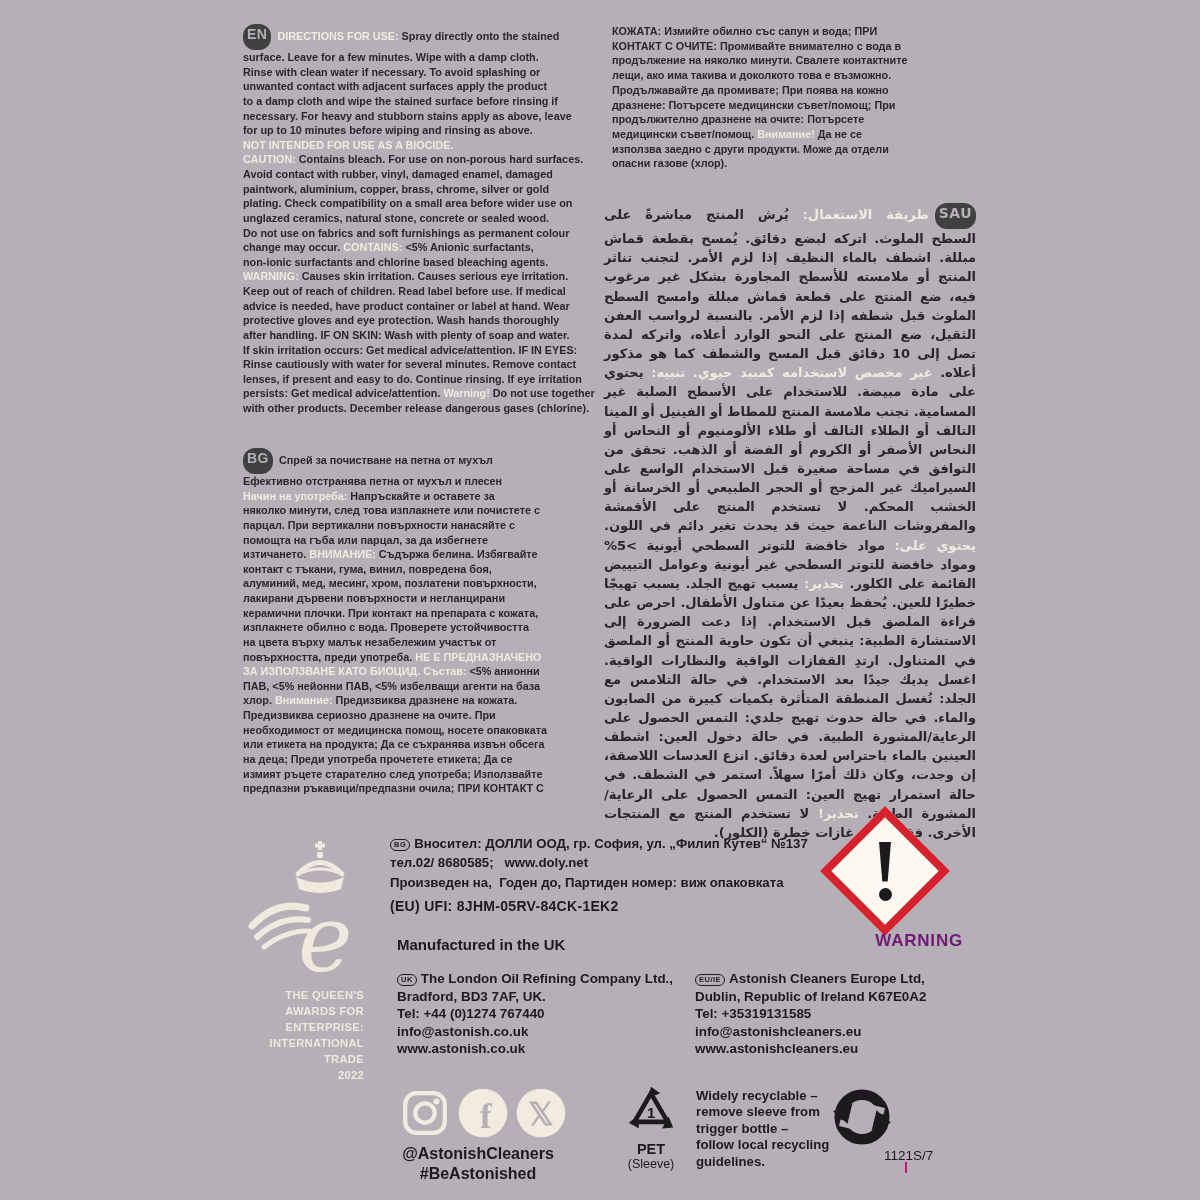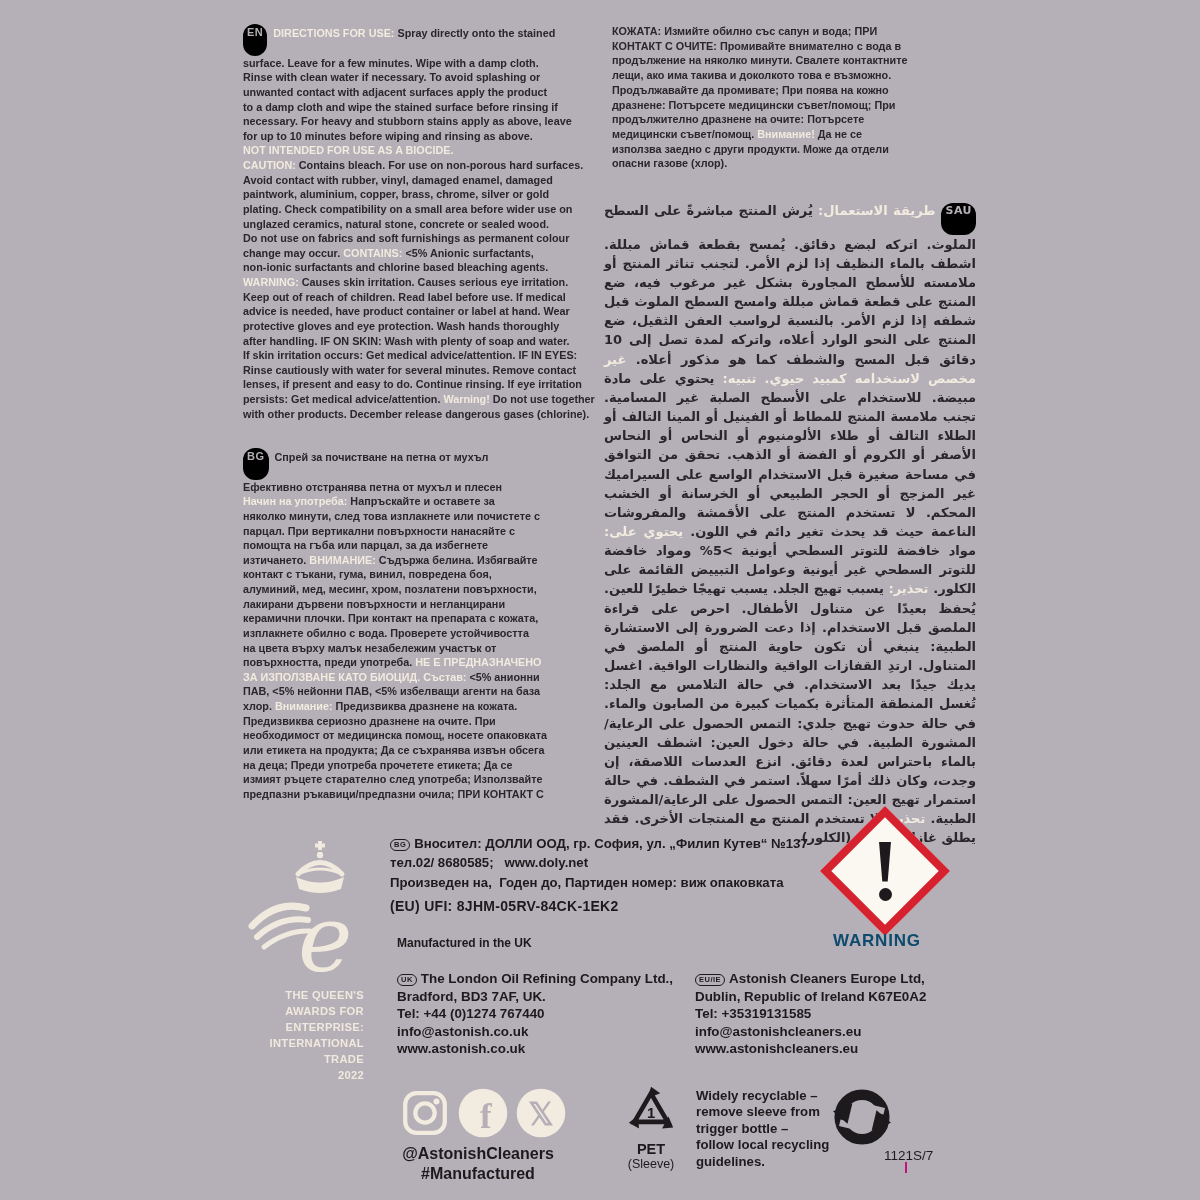--- a/index.html
+++ b/index.html
@@ -1,40 +1,40 @@
 <!DOCTYPE html>
 <html><head>
 <meta charset="utf-8">
 <style>
   *{box-sizing:border-box;margin:0;padding:0}
   html,body{width:1200px;height:1200px}
   body{background:#b5afb7;font-family:"Liberation Sans",sans-serif;color:#2a262b;position:relative;overflow:hidden}
   .page{position:absolute;inset:0}
   .sec{position:absolute;white-space:pre-wrap;font-weight:bold}
   .hl{color:#f2ebdf}
-  .badge{display:inline-block;background:#000000;color:#b5afb7;border-radius:12px;font-size:11px;font-weight:bold;line-height:1.15;padding:2px 4px 17px;letter-spacing:.5px;margin-right:6px;vertical-align:1px}
+  .badge{display:inline-block;background:#404040;color:#b5afb7;border-radius:12px;font-size:14px;font-weight:bold;line-height:1.15;padding:2px 4px 8px;letter-spacing:.5px;margin-right:6px;vertical-align:1px}
   .badge.dark{background:transparent;color:#1d1a1d;border:1.6px solid #1d1a1d;font-size:7.5px;padding:1px 3px 0;margin-right:4px}
   .en-col{left:243px;top:24px;width:380px;font-size:10.8px;line-height:14.62px}
   .bgtop-col{left:612px;top:24px;width:368px;font-size:10.8px;line-height:14.7px}
   .ar-col{left:604px;top:191px;width:372px;font-size:13px;line-height:19.15px;direction:rtl;text-align:justify;font-family:"DejaVu Sans","Liberation Sans",sans-serif;white-space:normal;font-weight:bold}
   .ar-col .badge{margin:12px 0 0 6px}
   .bgmain-col{left:243px;top:448px;width:380px;font-size:10.8px;line-height:14.62px}
   .block{position:absolute;font-weight:bold;white-space:pre-wrap;color:#1d1a1d}
   .importer{left:390px;top:834px;width:480px;font-size:13.2px;line-height:19.4px}
   .ufi{left:390px;top:898px;font-size:14px;letter-spacing:.3px}
-  .made-in{left:397px;top:936px;font-size:12px}
+  .made-in{left:397px;top:936px;font-size:15px}
   .uk-block{left:397px;top:970px;width:300px;font-size:13.4px;line-height:17.6px}
   .eu-block{left:695px;top:970px;width:290px;font-size:13.4px;line-height:17.6px}
   .addr-inline{display:inline}
   
   .ghs{position:absolute;left:839px;top:825px;width:92px;height:92px;background:#fbf8f2;border:8px solid #d6212e;transform:rotate(45deg)}
   .ghs-inner{position:absolute;inset:0;transform:rotate(-45deg);display:flex;flex-direction:column;align-items:center;justify-content:center}
   .excl-bar{width:15px;height:40px;background:#1d1a1d;clip-path:polygon(10% 0,90% 0,68% 100%,32% 100%)}
   .excl-dot{width:13px;height:13px;background:#1d1a1d;border-radius:50%;margin-top:6px}
-  .warning-word{left:833px;top:931px;width:130px;text-align:left;font-size:17px;font-weight:900;letter-spacing:.8px;color:#0c4a6e}
+  .warning-word{left:833px;top:931px;width:130px;text-align:right;font-size:17px;font-weight:900;letter-spacing:.8px;color:#701a75}
   
   .qa-logo{position:absolute;left:248px;top:838px;width:112px;height:146px}
   .qa-text{left:244px;top:988px;width:120px;text-align:right;color:#f0e9dd;font-size:11.2px;line-height:15.9px;letter-spacing:.3px}
   
   .social{position:absolute;left:398px;top:1086px;display:flex;gap:4px}
   .social svg{display:block}
   .social-text{left:372px;top:1144px;width:212px;text-align:center;font-size:16px;line-height:19.5px;color:#1d1a1d}
   
   .pet{position:absolute;left:620px;top:1086px;width:62px;text-align:center;color:#1d1a1d;font-weight:bold}
   .pet .mat{font-size:14.5px;line-height:15px;margin-top:6px}
@@ -174,21 +174,21 @@
         </svg>
       </span>
     <span>
         <svg width="54" height="54" viewBox="0 0 24 24">
           <circle cx="12" cy="12" r="10.8" fill="#f2ebdf"></circle>
           <text x="12" y="17.3" font-size="14" font-weight="bold" font-family="Liberation Sans, sans-serif" fill="#b5afb7" text-anchor="middle">𝕏</text>
         </svg>
       </span>
   </div>
   <div class="sec social-text" style="font-weight:800"><span>@AstonishCleaners</span>
-<span>#Manufactured</span></div>
+<span>#BeAstonished</span></div>
 
   <div class="pet">
     <svg width="48" height="46" viewBox="0 0 52 48">
       <path d="M26 7 L44 38 L8 38 Z" fill="none" stroke="#1d1a1d" stroke-width="5"></path>
       <polygon points="26,0 36,7 23,12" fill="#1d1a1d"></polygon>
       <polygon points="50,44 38,45 45,32" fill="#1d1a1d"></polygon>
       <polygon points="2,39 12,31 13,45" fill="#1d1a1d"></polygon>
       <text x="26" y="34" text-anchor="middle" font-size="16" font-weight="bold" font-family="Liberation Sans, sans-serif" fill="#1d1a1d">1</text>
     </svg>
     <div class="mat">PET</div>

